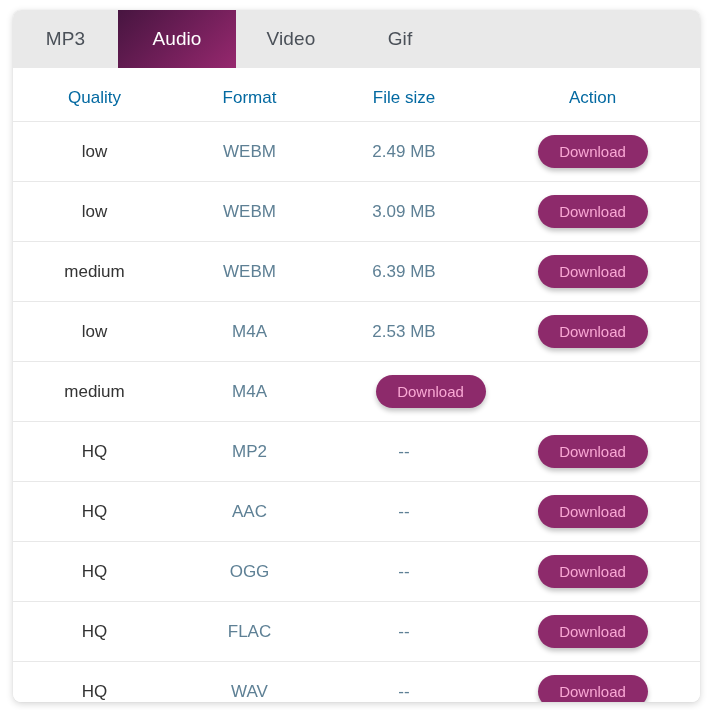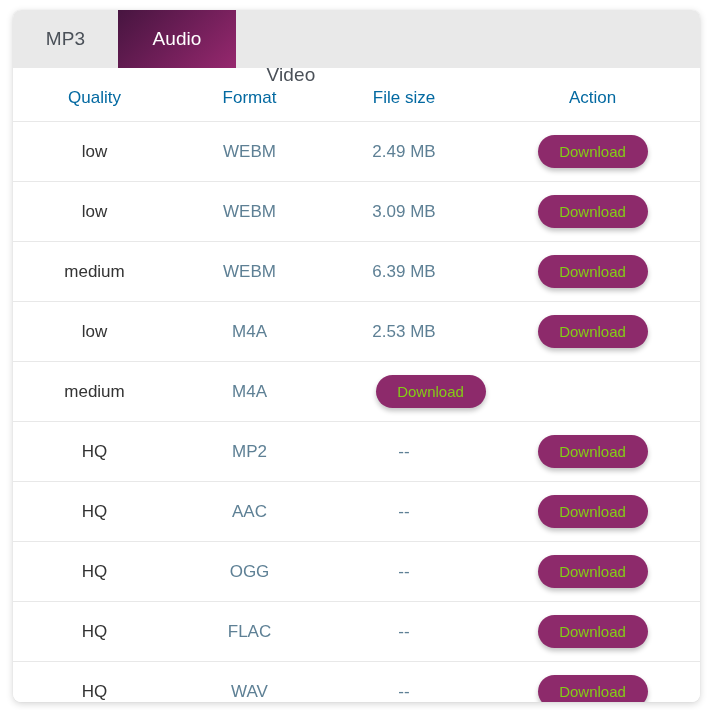--- a/index.html
+++ b/index.html
@@ -53,21 +53,21 @@
     color: #4a5058;
     letter-spacing: 0.1px;
     cursor: pointer;
     user-select: none;
     background: transparent;
     white-space: nowrap;
   }
 
   .tab.t-mp3      { width: 105px; }
   .tab.t-audio    { width: 118px; }
-  .tab.t-video    { width: 110px; margin-top: 36px; }
+  .tab.t-video    { width: 110px; }
   .tab.t-gif      { width: 108px; }
   .tab.t-thumb    { width: 148px; }
 
   .tab.active {
     color: #ffffff;
     background: linear-gradient(135deg, #471540 0%, #6a1d55 45%, #96286e 100%);
   }
 
   
   .table {
@@ -128,21 +128,21 @@
   
   .dl-btn {
     display: inline-flex;
     align-items: center;
     justify-content: center;
     min-width: 110px;
     height: 33px;
     padding: 0 18px;
     box-sizing: border-box;
     background: #8d2a6b;
-    color: #84cc16;
+    color: #f9a8d4;
     font-size: 15px;
     border: none;
     border-radius: 17px;
     cursor: pointer;
     box-shadow: 0 3px 5px rgba(0,0,0,0.24);
     font-family: "Liberation Sans", sans-serif;
     white-space: nowrap;
   }
 </style>
 </head>
@@ -155,20 +155,23 @@
     <div class="tabbar">
       <div class="tab t-mp3">
           <span>MP3</span>
         </div>
       <div class="tab t-audio active">
           <span>Audio</span>
         </div>
       <div class="tab t-video">
           <span>Video</span>
         </div>
+      <div class="tab t-gif">
+          <span>Gif</span>
+        </div>
     </div>
 
     <div class="table">
 
       <div class="row header-row">
         <div class="cell col-quality">Quality</div>
         <div class="cell col-format">Format</div>
         <div class="cell col-size">File size</div>
         <div class="cell col-action">Action</div>
       </div>

